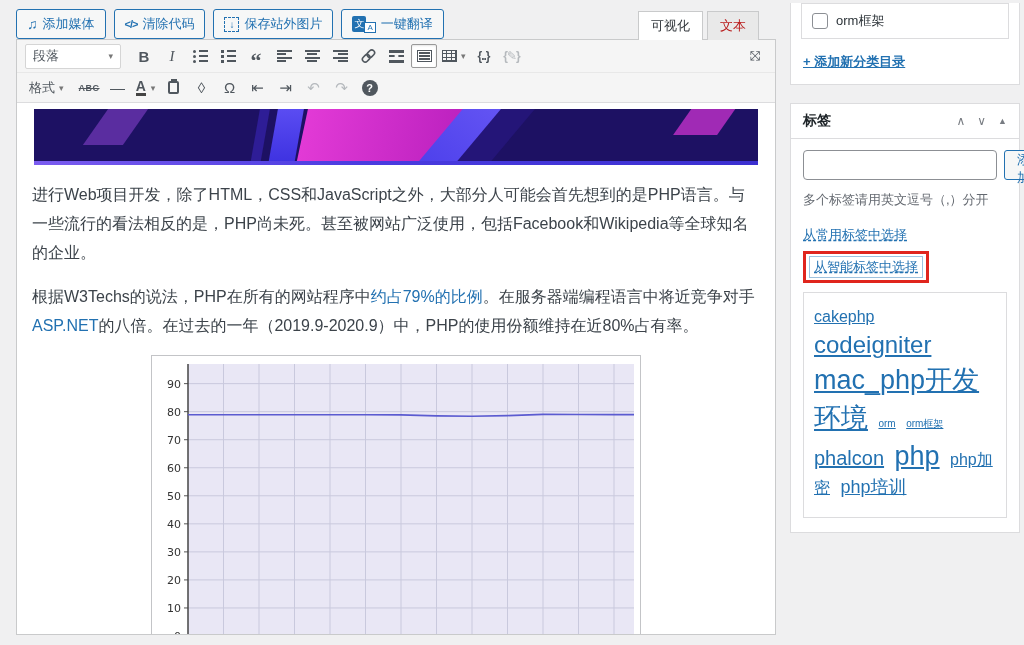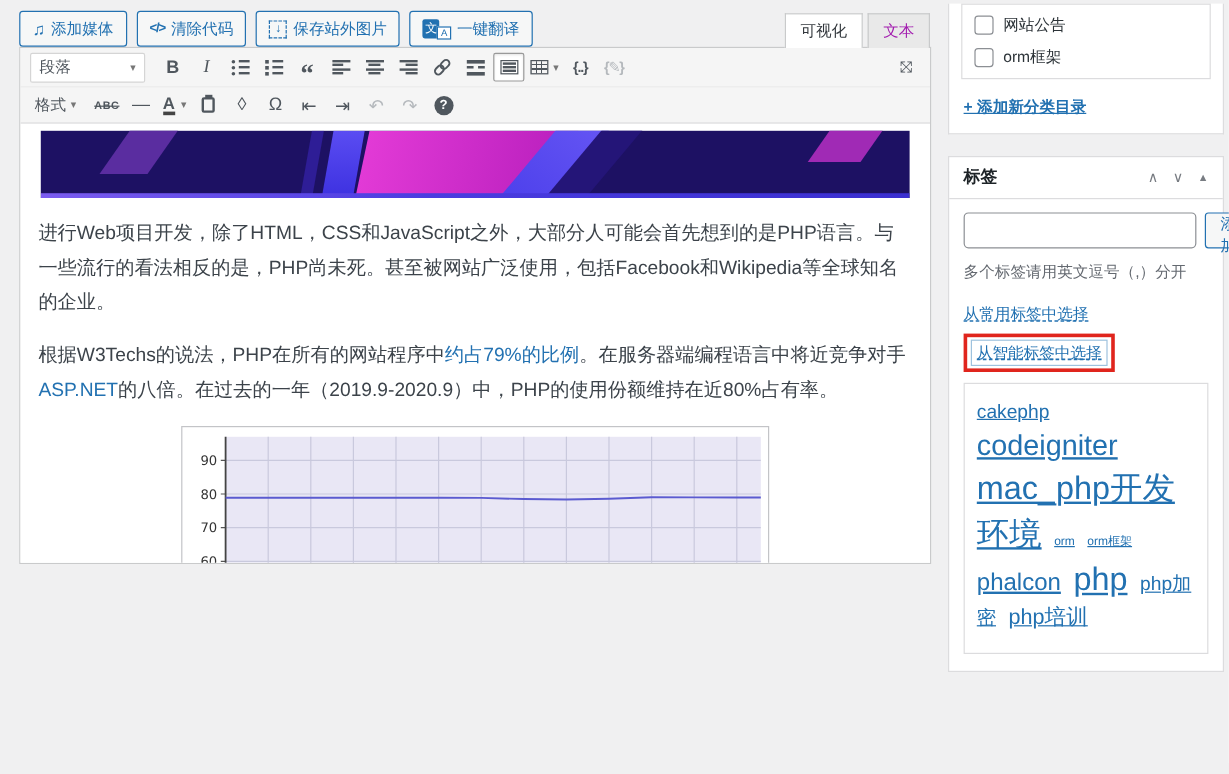--- a/index.html
+++ b/index.html
@@ -9,24 +9,24 @@
   
   .editor-col{width:760px;flex:0 0 760px;}
   .media-row{display:flex;align-items:flex-start;gap:8px;padding-top:9px;}
   .media-btn{display:inline-flex;align-items:center;gap:5px;background:#f6f7f7;border:1px solid #2271b1;border-radius:3px;color:#2271b1;font-size:13px;padding:5px 10px;cursor:pointer;}
   .icon-media{font-size:14px;color:#2271b1;}
   .icon-code{font-size:11px;font-weight:bold;letter-spacing:-1px;}
   .icon-saveimg{width:15px;height:15px;border:1px dashed #2271b1;display:inline-flex;align-items:center;justify-content:center;font-size:10px;}
   .icon-translate{display:inline-flex;align-items:flex-start;}
   .icon-translate .zh{background:#2271b1;color:#fff;font-size:10px;padding:1px 2px;border-radius:2px;}
   .icon-translate .en{border:1px solid #2271b1;font-size:8px;padding:0 2px;margin-left:-2px;margin-top:6px;background:#fff;}
-  .tabs{margin-left:auto;display:flex;gap:4px;align-self:flex-end;margin-bottom:-1px;margin-right:1px;justify-content:space-between;}
-  .tab{padding:5px 12px;font-size:13px;color:#a21caf;background:#e9e9e9;border:1px solid #c9cacb;border-bottom:none;cursor:pointer;}
+  .tabs{margin-left:auto;display:flex;gap:4px;align-self:flex-end;margin-bottom:-1px;margin-right:17px;justify-content:space-between;}
+  .tab{padding:5px 12px;font-size:13px;color:#b91c1c;background:#e9e9e9;border:1px solid #c9cacb;border-bottom:none;cursor:pointer;}
   .tab.active{background:#fff;color:#32373c;}
-  .editor-box{border:1px solid #c9cacb;background:#fff;height:431px;overflow:hidden;}
+  .editor-box{border:1px solid #c9cacb;background:#fff;height:596px;overflow:hidden;}
   .tb{background:#f5f5f5;display:flex;align-items:center;padding:3px 8px;gap:2px;position:relative;}
   .tb1{border-bottom:1px solid #e8e8e8;height:33px;}
   .tb2{border-bottom:1px solid #dcdcde;height:30px;}
   .tbtn{min-width:26px;height:24px;display:inline-flex;align-items:center;justify-content:center;color:#50575e;font-size:15px;cursor:pointer;border-radius:2px;padding:0 3px;}
   .tbtn.disabled{color:#b5b9bd;cursor:default;}
   .tbtn.pressed{background:#fff;border:1px solid #999;box-shadow:inset 0 1px 2px rgba(0,0,0,.1);}
   .sel-para{width:96px;height:25px;background:#fff;border:1px solid #d5d5d5;border-radius:2px;display:inline-flex;align-items:center;justify-content:space-between;font-size:13px;color:#50575e;padding:0 7px;margin-right:8px;cursor:pointer;}
   .caret{font-size:9px;color:#777;}
   .bold-i{font-weight:bold;font-size:15px;}
   .italic-i{font-style:italic;font-family:"Liberation Serif",serif;font-size:15px;}
@@ -328,24 +328,20 @@
         </div>
 
       </div>
     </div>
   </div>
 
   <div class="sidebar">
     <div class="panel first">
       <div class="cat-box">
 
-          <label class="chk-row">
-            <span class="chk"></span>
-            <span>网站公告</span>
-          </label>
 
           <label class="chk-row">
             <span class="chk"></span>
             <span>orm框架</span>
           </label>
 
       </div>
       <a class="addcat">+ 添加新分类目录</a>
     </div>
 

